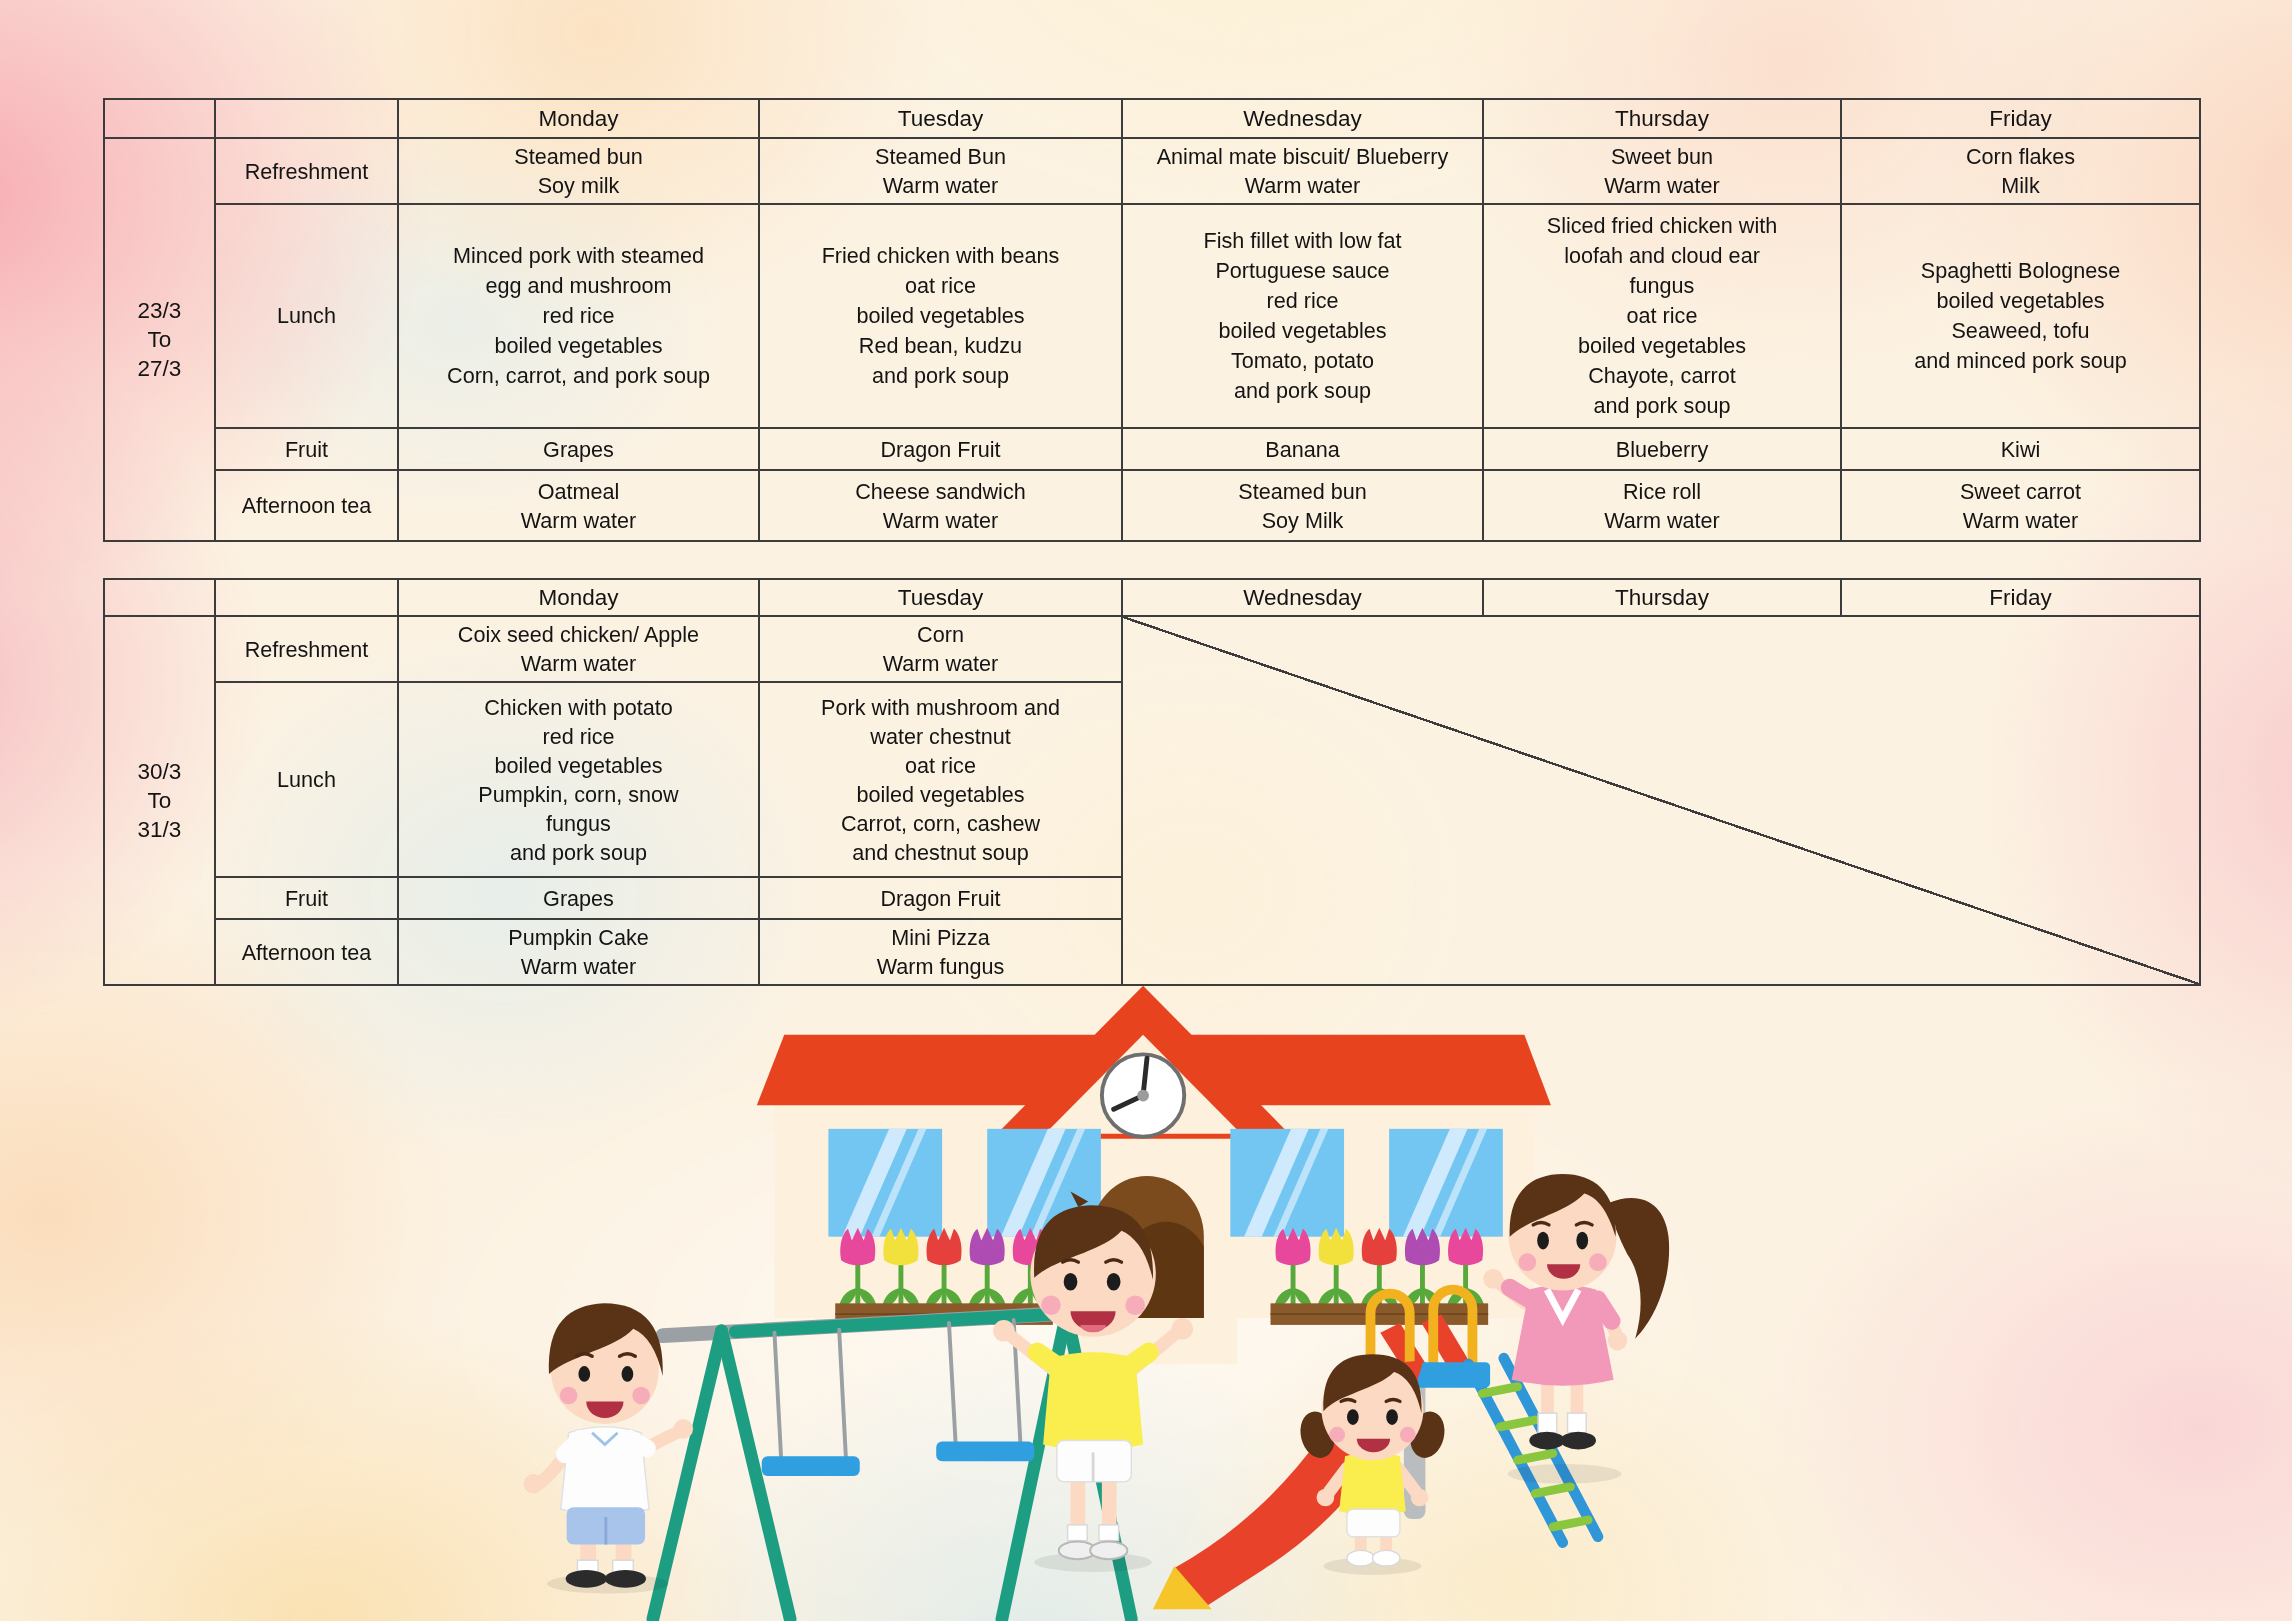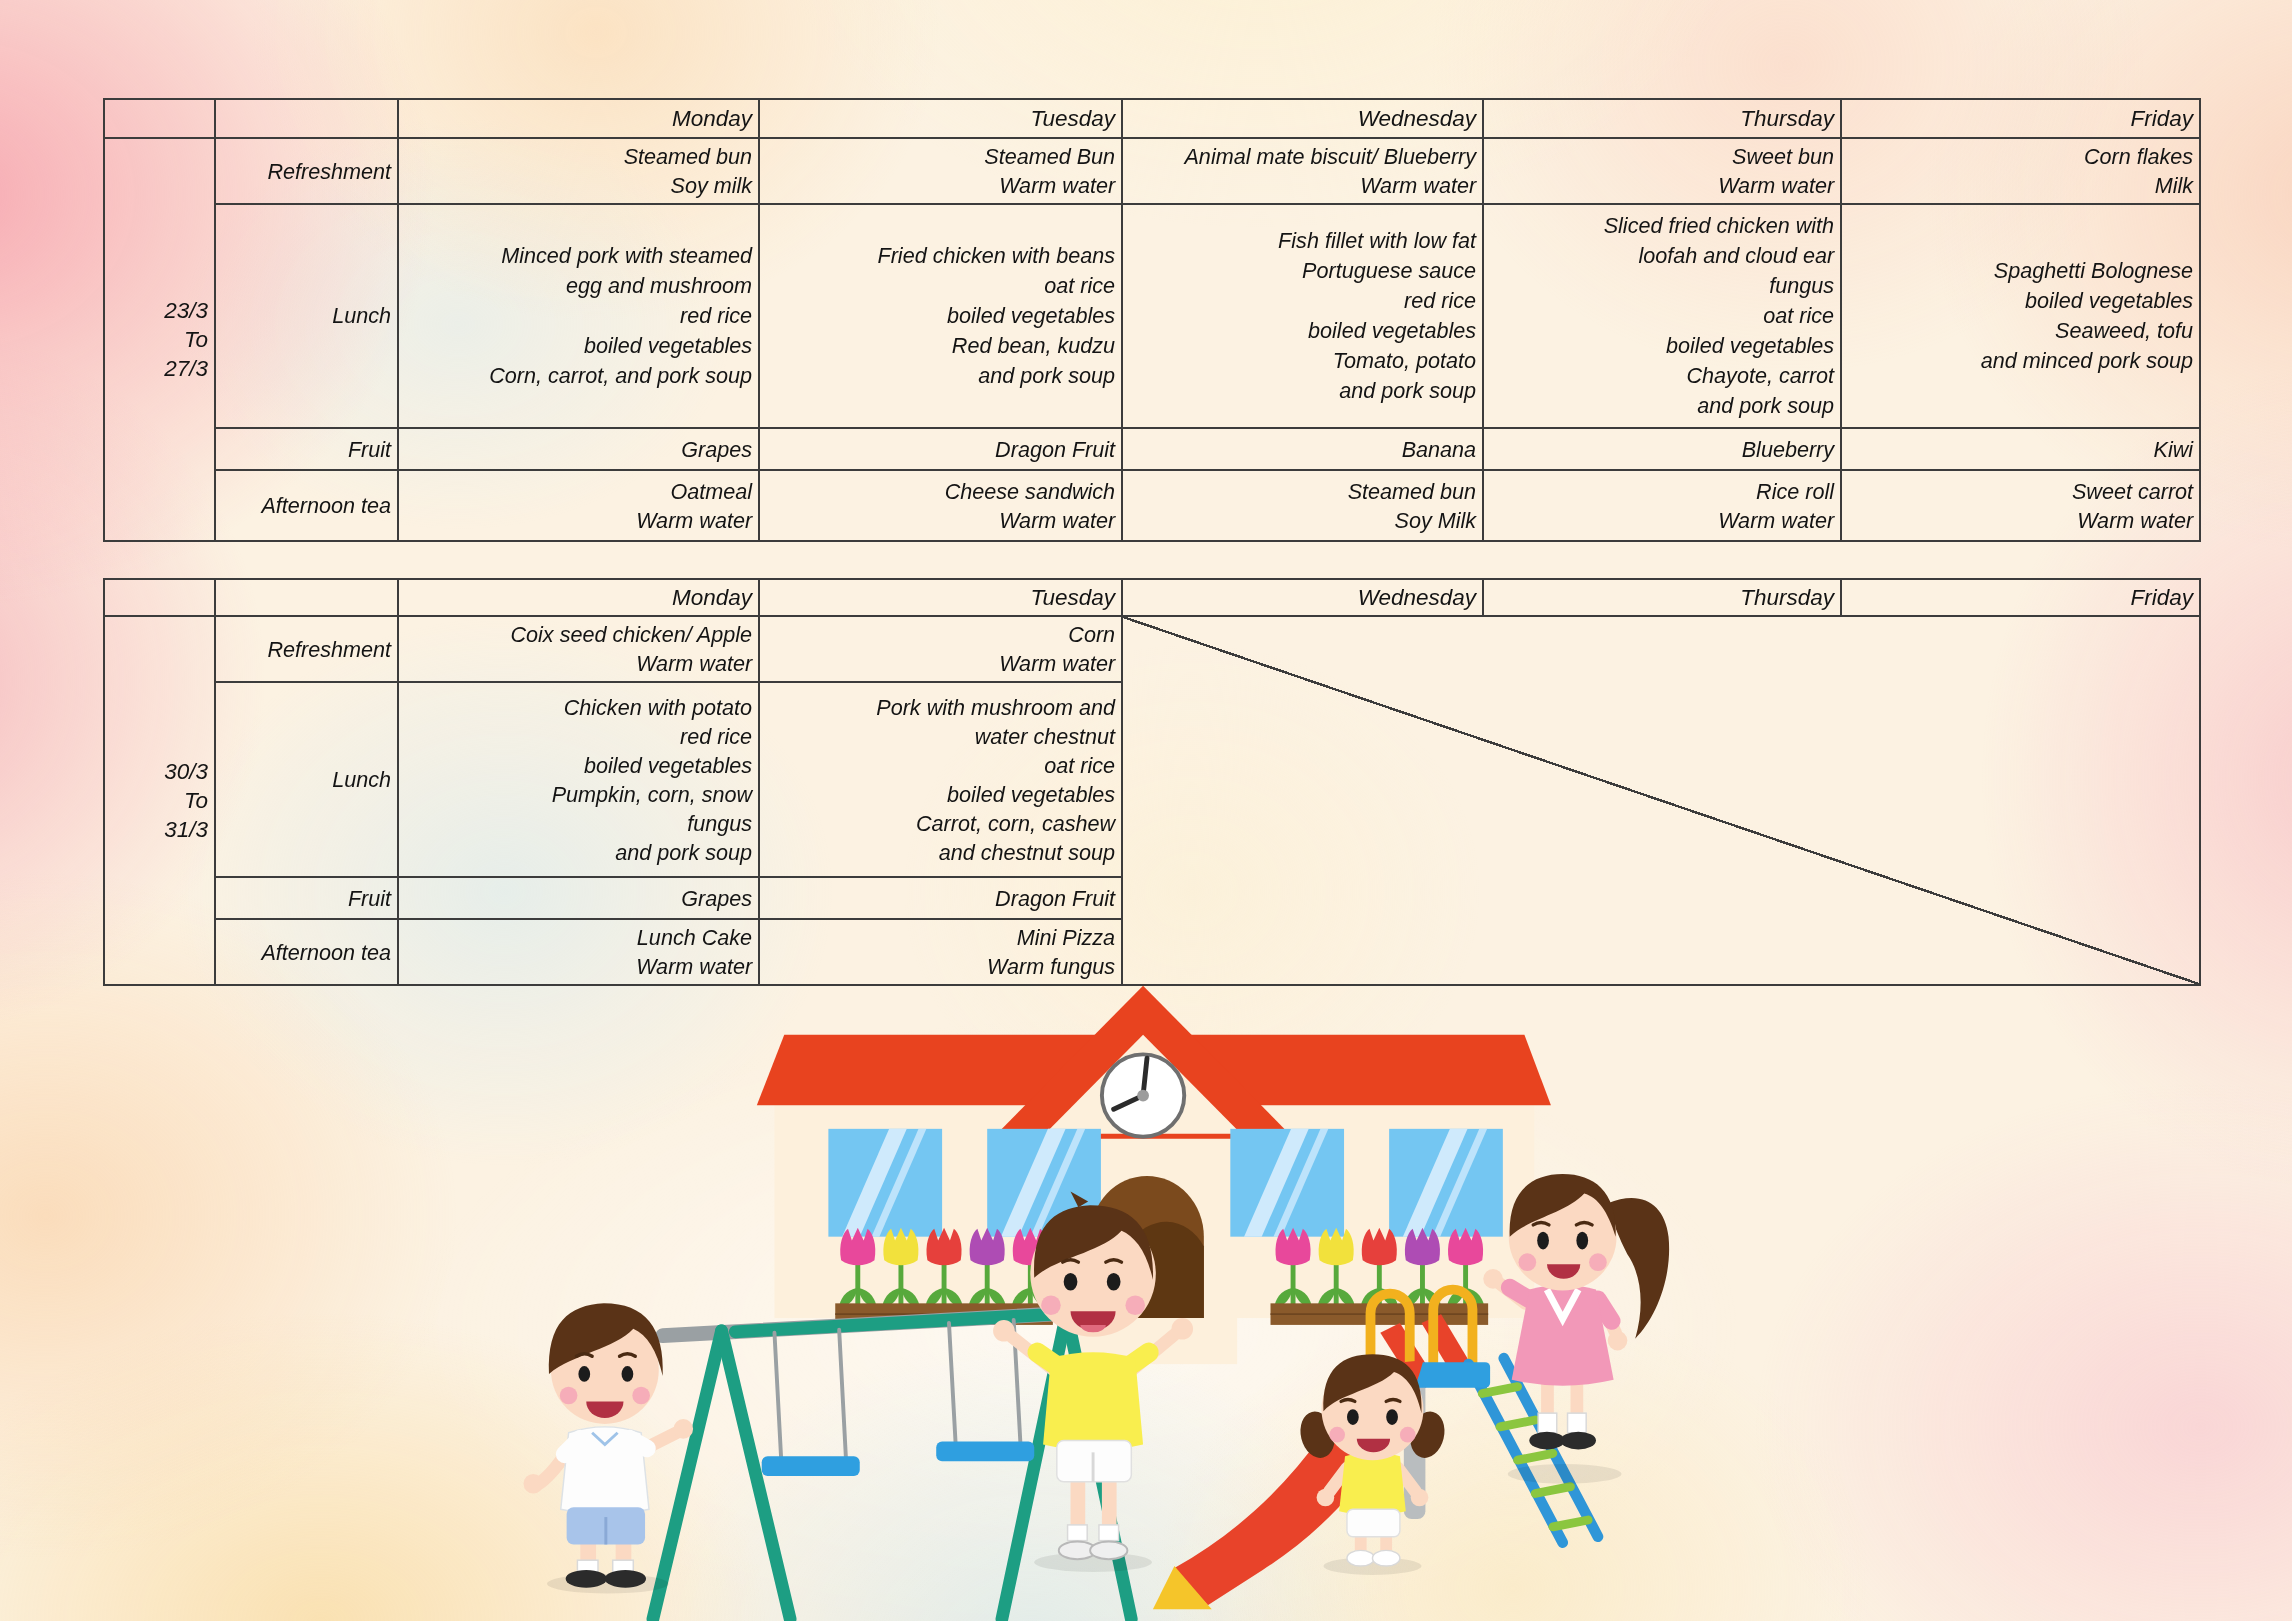--- a/index.html
+++ b/index.html
@@ -21,22 +21,22 @@
       radial-gradient(549px 451px at 45% 102%, rgba(200,230,240,.50), transparent 70%),
       radial-gradient(470px 392px at 22% 55%, rgba(205,233,243,.45), transparent 70%),
       radial-gradient(392px 294px at 20% 20%, rgba(205,233,243,.35), transparent 70%),
       radial-gradient(412px 353px at 52% 55%, rgba(252,240,210,.50), transparent 70%),
       radial-gradient(882px 412px at 47% 82%, rgba(255,255,255,.55), transparent 75%),
       #fcf2e2;
   }
   .menu{position:absolute;border-collapse:collapse;table-layout:fixed;font-size:21.6px;}
   .menu td{
     border:2px solid var(--table_border,#3c3c3c);
-    text-align:right;vertical-align:middle;white-space:pre-line;
-    line-height:29px;padding:0 5.9px;overflow:hidden;font-style:italic;
+    text-align:center;vertical-align:middle;white-space:pre-line;
+    line-height:29px;padding:0 5.9px;overflow:hidden;
   }
   .rh td{line-height:25.5px;font-size:22.5px;}
   .datecell{line-height:49px;font-size:22.5px;}
   #t1 .lunchrow td{line-height:30px;}
   .diagcell{
     background:linear-gradient(to top right,
       transparent calc(50% - 1.2px),
       var(--table_border,#3c3c3c) calc(50% - 1.2px),
       var(--table_border,#3c3c3c) calc(50% + 1.2px),
       transparent calc(50% + 1.2px));
@@ -219,21 +219,21 @@
 Carrot, corn, cashew
 and chestnut soup</td>
   </tr>
   <tr style="height:42px">
     <td>Fruit</td>
     <td>Grapes</td>
     <td>Dragon Fruit</td>
   </tr>
   <tr style="height:66px">
     <td>Afternoon tea</td>
-    <td>Lunch Cake
+    <td>Pumpkin Cake
 Warm water</td>
     <td>Mini Pizza
 Warm fungus</td>
   </tr>
 </tbody>
   </table>
 
 <svg id="scene" viewBox="0 990 2339 664">
   <defs>
     <g id="win">

